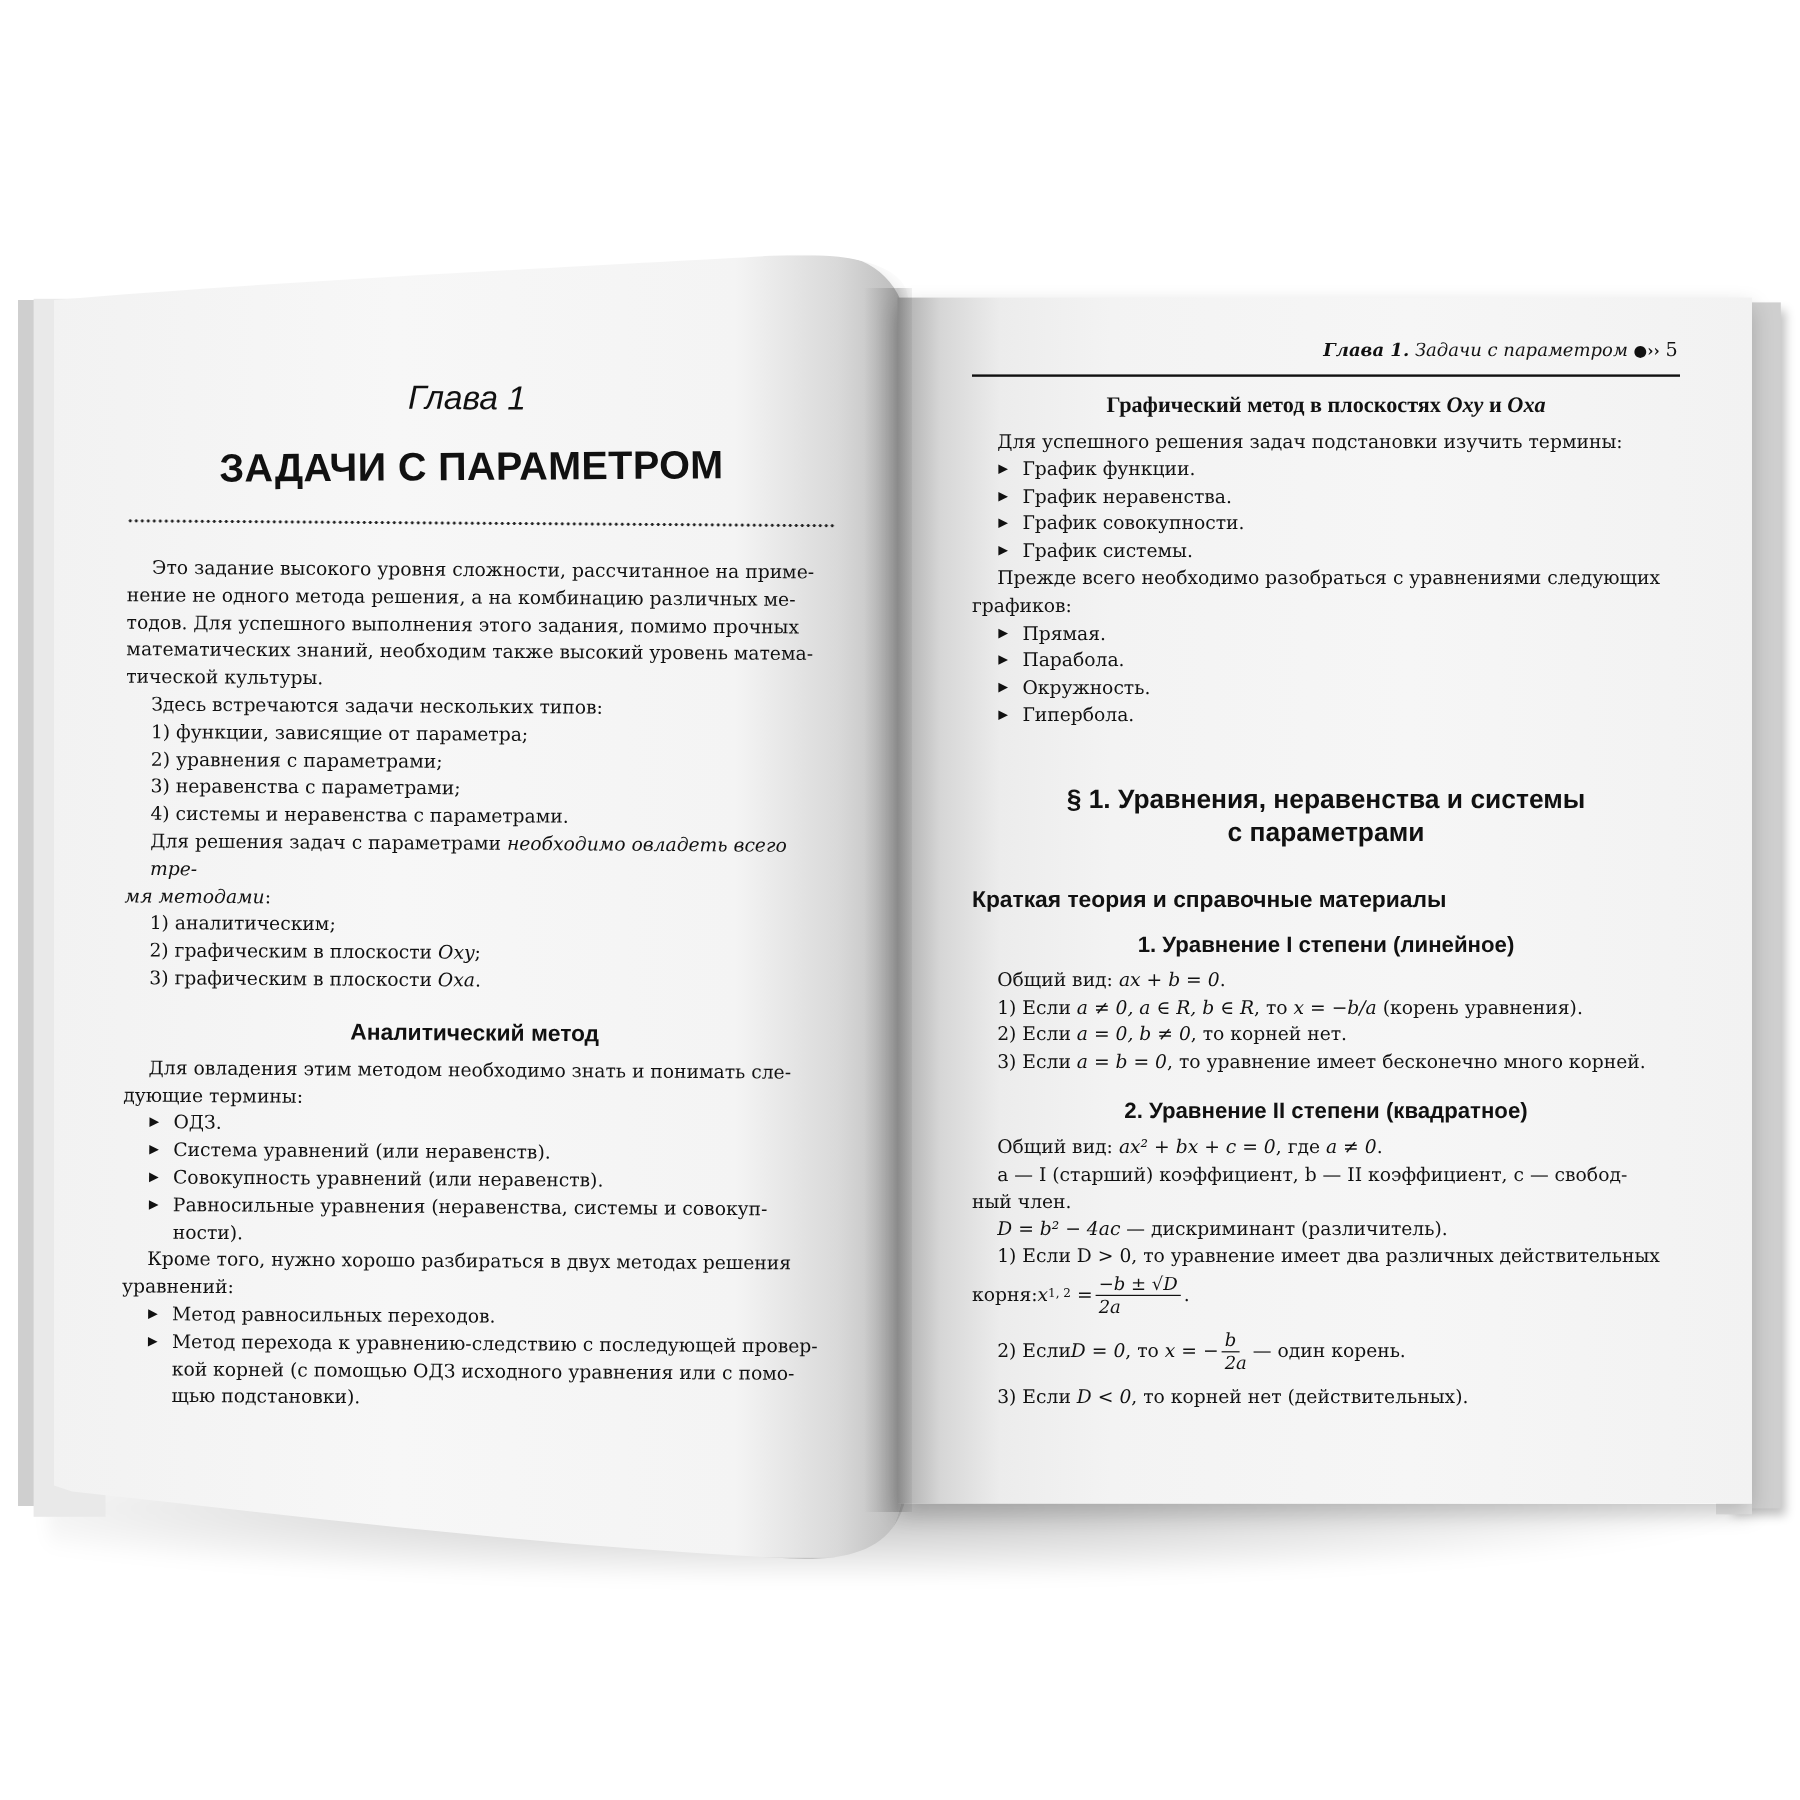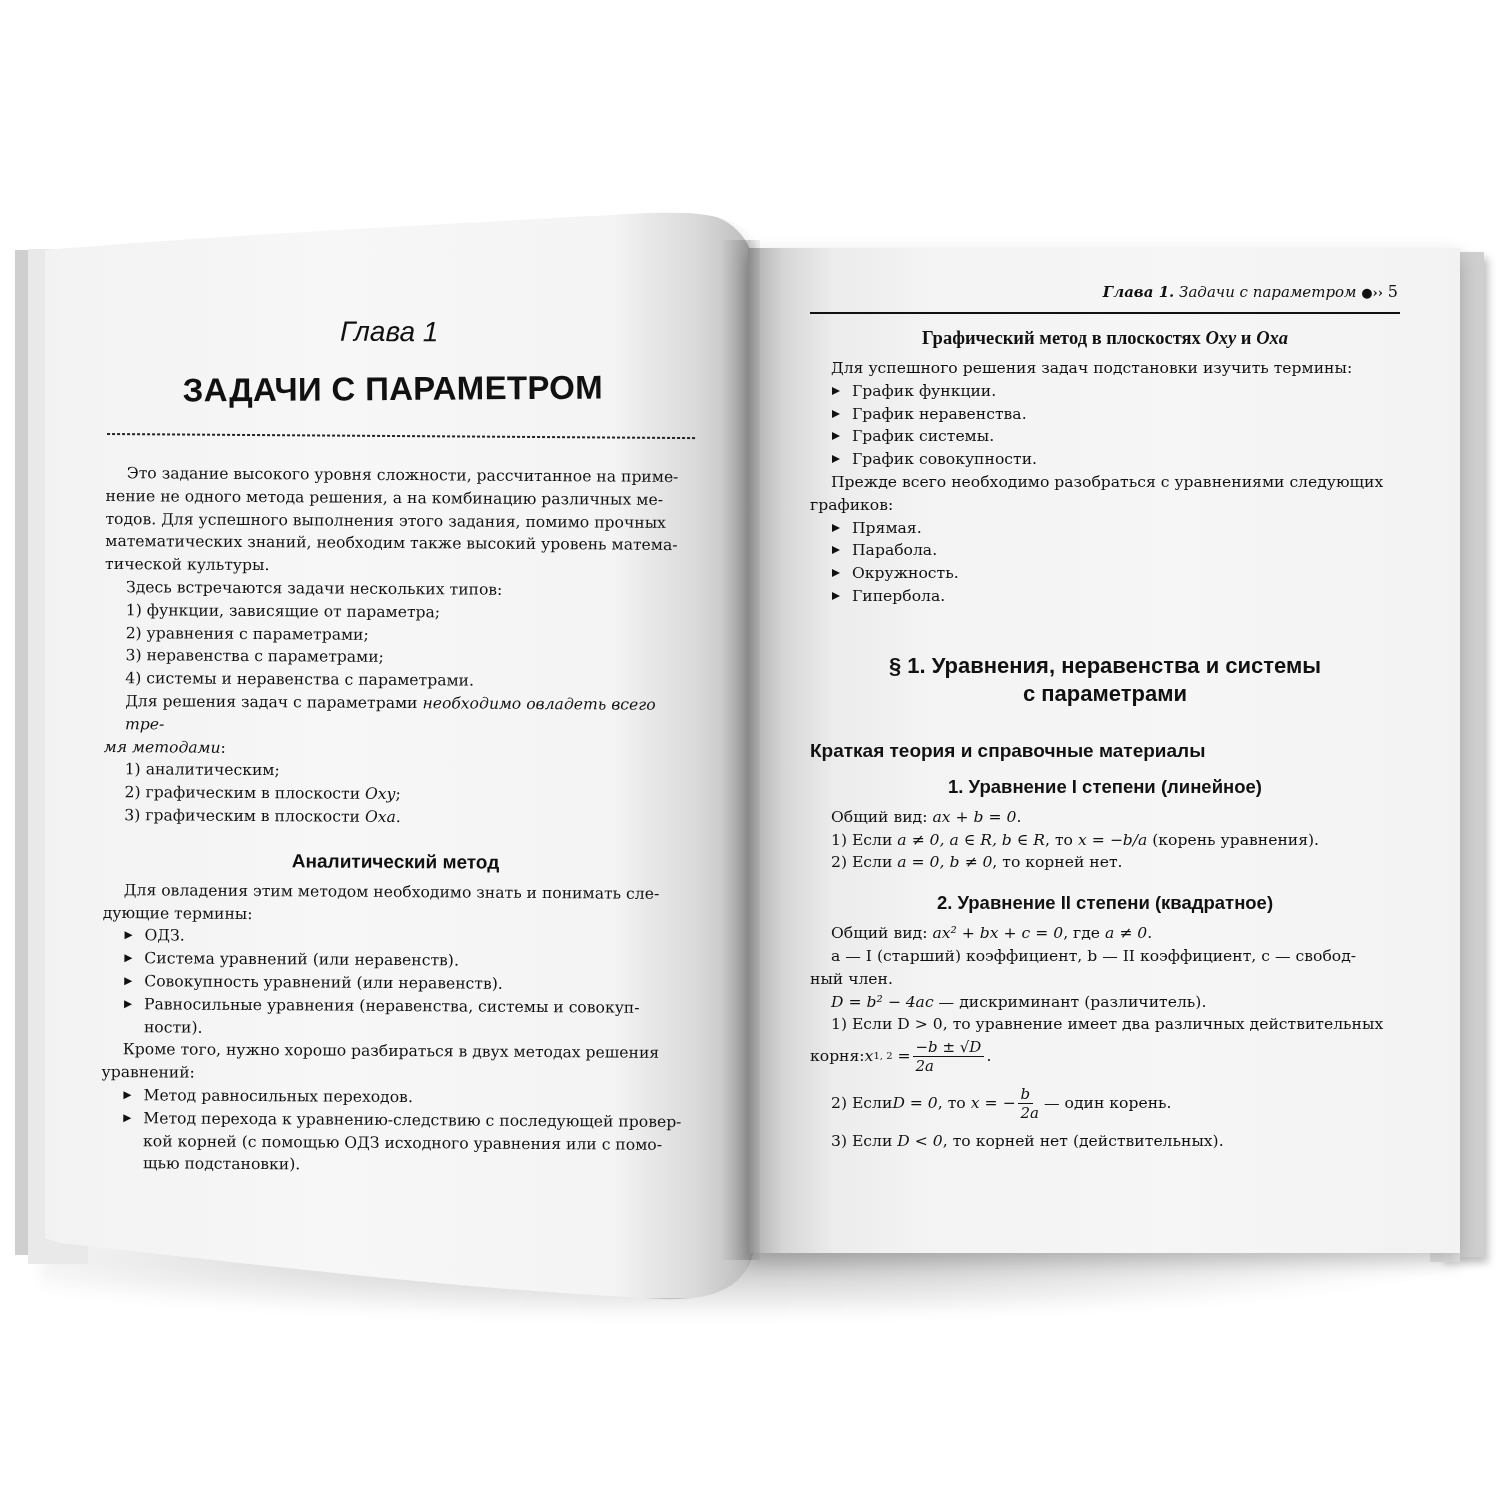--- a/index.html
+++ b/index.html
@@ -176,22 +176,22 @@
     <div class="head-rule"></div>
 
     <div class="r-section-head">
       <span>Графический метод в плоскостях </span><span class="it-sans">Oxy</span><span> и </span><span class="it-sans">Oxa</span>
     </div>
 
     <div class="body-text">
       <span class="line indent">Для успешного решения задач подстановки изучить термины:</span>
       <span class="line bullet">График функции.</span>
       <span class="line bullet">График неравенства.</span>
+      <span class="line bullet">График совокупности.</span>
       <span class="line bullet">График системы.</span>
-      <span class="line bullet">График совокупности.</span>
       <span class="line indent">Прежде всего необходимо разобраться с уравнениями следующих</span>
       <span class="line">графиков:</span>
       <span class="line bullet">Прямая.</span>
       <span class="line bullet">Парабола.</span>
       <span class="line bullet">Окружность.</span>
       <span class="line bullet">Гипербола.</span>
     </div>
 
     <div class="par-head">
       <span class="line">§ 1. Уравнения, неравенства  и системы</span>
@@ -199,20 +199,21 @@
     </div>
 
     <div class="sub-head">Краткая теория и справочные материалы</div>
 
     <div class="sub-sub-head">1. Уравнение I степени (линейное)</div>
 
     <div class="body-text">
       <span class="line indent"><span>Общий вид: </span><span class="math">ax + b = 0</span><span>.</span></span>
       <span class="line indent"><span>1) Если </span><span class="math">a ≠ 0, a ∈ R, b ∈ R</span><span>, то </span><span class="math">x = −b/a</span><span> (корень уравнения).</span></span>
       <span class="line indent"><span>2) Если </span><span class="math">a = 0, b ≠ 0</span><span>, то корней нет.</span></span>
+      <span class="line indent"><span>3) Если </span><span class="math">a = b = 0</span><span>, то уравнение имеет бесконечно много корней.</span></span>
     </div>
 
     <div class="sub-sub-head" style="margin-top:18px">2. Уравнение II степени (квадратное)</div>
 
     <div class="body-text">
       <span class="line indent"><span>Общий вид: </span><span class="math">ax² + bx + c = 0</span><span>, где </span><span class="math">a ≠ 0</span><span>.</span></span>
       <span class="line indent">a — I (старший) коэффициент, b — II коэффициент, c — свобод-</span>
       <span class="line">ный член.</span>
       <span class="line indent"><span class="math">D = b² − 4ac</span><span> — дискриминант (различитель).</span></span>
       <span class="line indent">1) Если D &gt; 0, то уравнение имеет два различных действительных</span>

